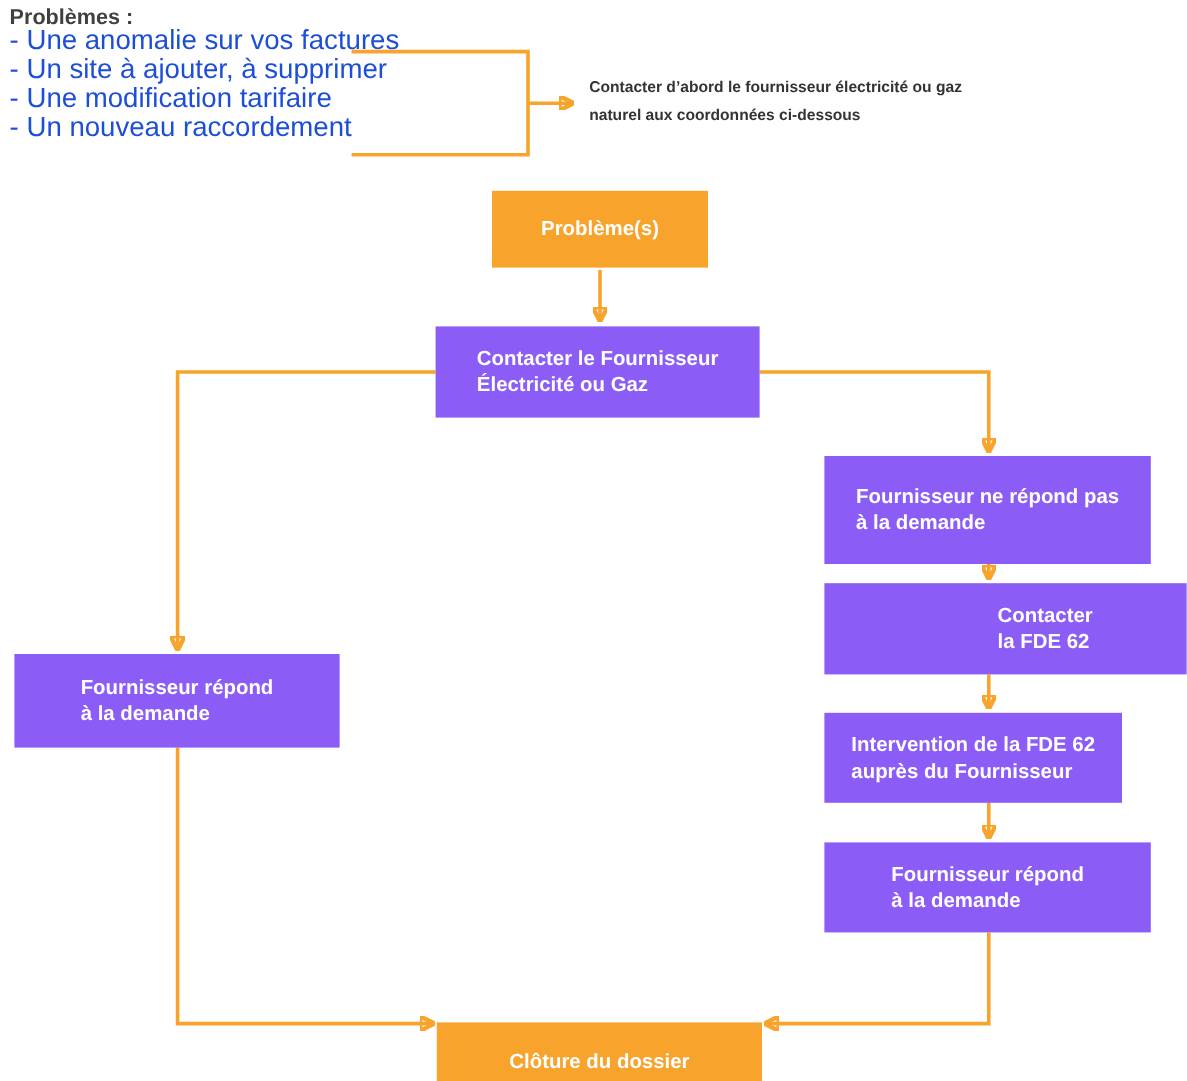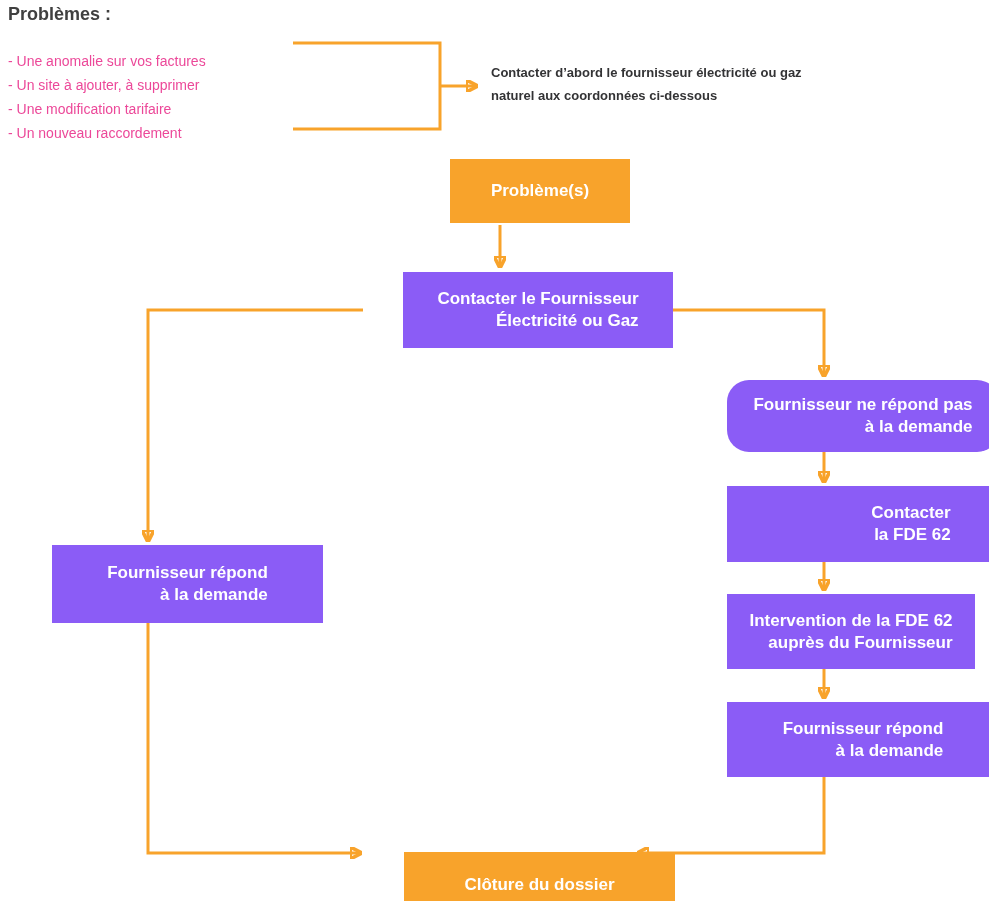--- a/index.html
+++ b/index.html
@@ -19,56 +19,55 @@
     position: absolute;
     left: 8px;
     top: 4px;
     font-size: 18px;
     font-weight: bold;
     color: #404040;
   }
   .intro-list {
     position: absolute;
     left: 8px;
-    top: 49px;
-    font-size: 14px;
-    color: #ec4899;
+    top: 21px;
+    font-size: 23px;
+    color: #1d4ed8;
     line-height: 24px;
     white-space: pre-line;
   }
   .intro-note {
     position: absolute;
     left: 491px;
     top: 61px;
     width: 460px;
     font-size: 13px;
     font-weight: bold;
     color: #333335;
     line-height: 23px;
     white-space: pre-line;
   }
   .node {
     position: absolute;
     display: flex;
     align-items: center;
     justify-content: center;
-    text-align: right;
+    text-align: left;
     color: #ffffff;
     font-size: 17px;
     font-weight: bold;
     line-height: 22px;
     white-space: pre-line;
-    margin-left: 40px;
   }
   .node.amber { background: #f8a32b; }
   .node.orange { background: #8b5cf6; }
 
   .n-problems          { left: 410px; top: 159px; width: 180px; height: 64px; }
   .n-contact-supplier  { left: 363px; top: 272px; width: 270px; height: 76px; }
-  .n-no-response       { left: 687px; top: 380px; width: 272px; height: 72px; border-radius: 22px; }
+  .n-no-response       { left: 687px; top: 380px; width: 272px; height: 90px; }
   .n-contact-fde       { left: 687px; top: 486px; width: 272px; height: 76px; padding-left: 48px; }
   .n-intervention      { left: 687px; top: 594px; width: 248px; height: 75px; }
   .n-responds-right    { left: 687px; top: 702px; width: 272px; height: 75px; }
   .n-responds-left     { left: 12px;  top: 545px; width: 271px; height: 78px; }
   .n-closure           { left: 364px; top: 852px; width: 271px; height: 65px; }
 
   svg.connectors {
     position: absolute;
     left: 0;
     top: 0;

